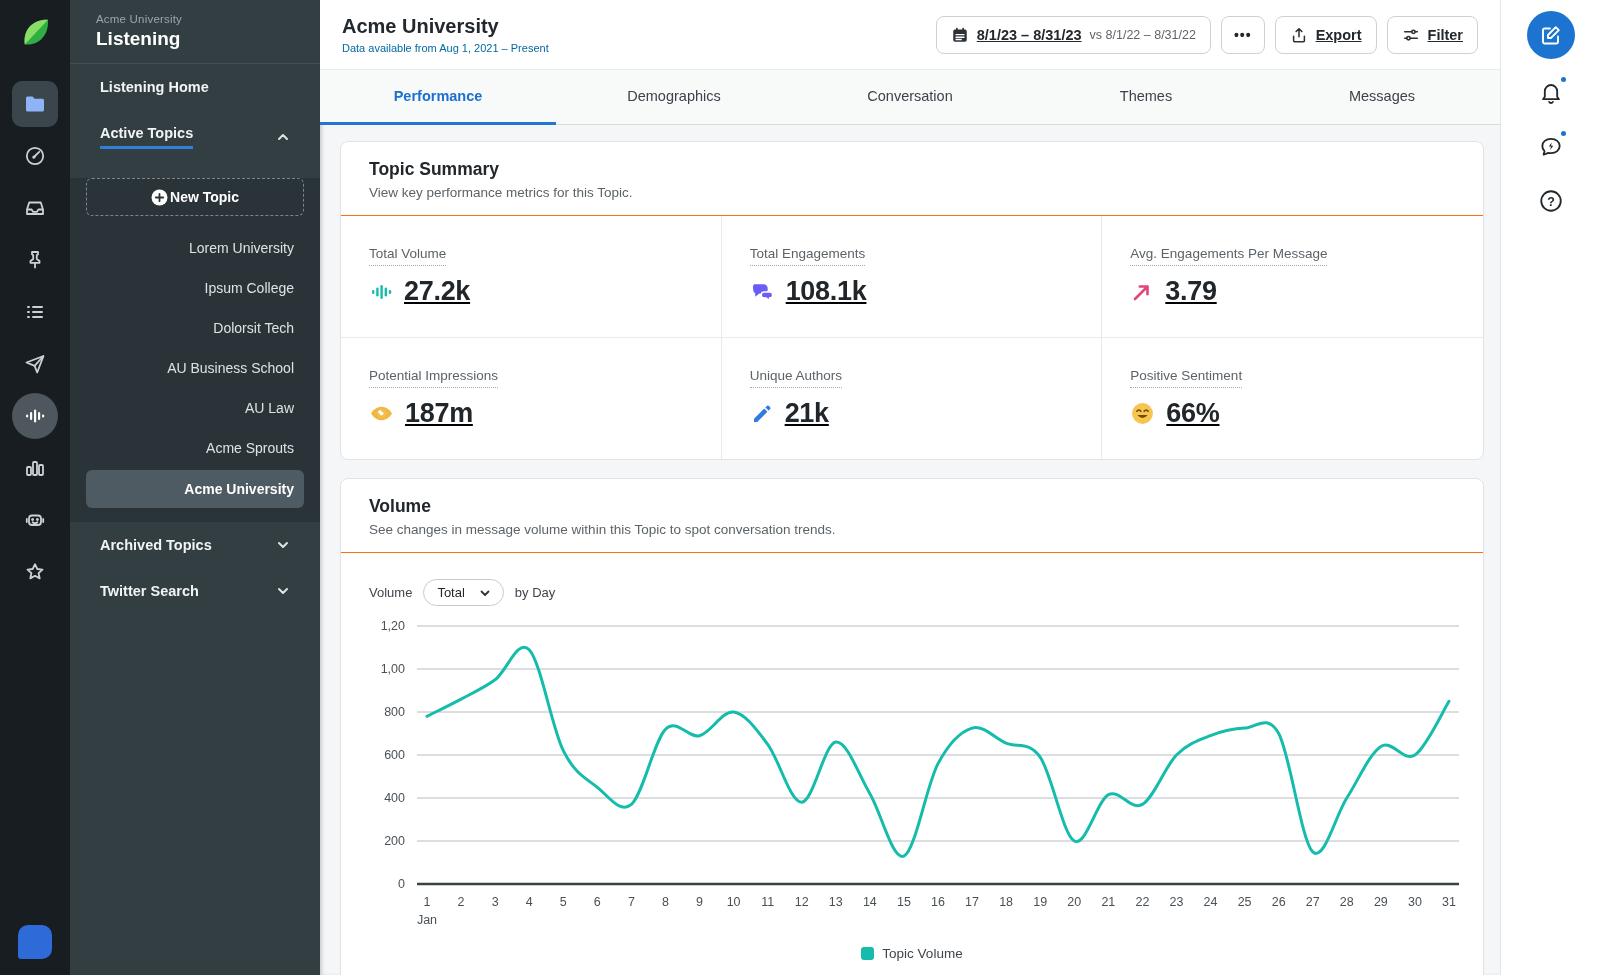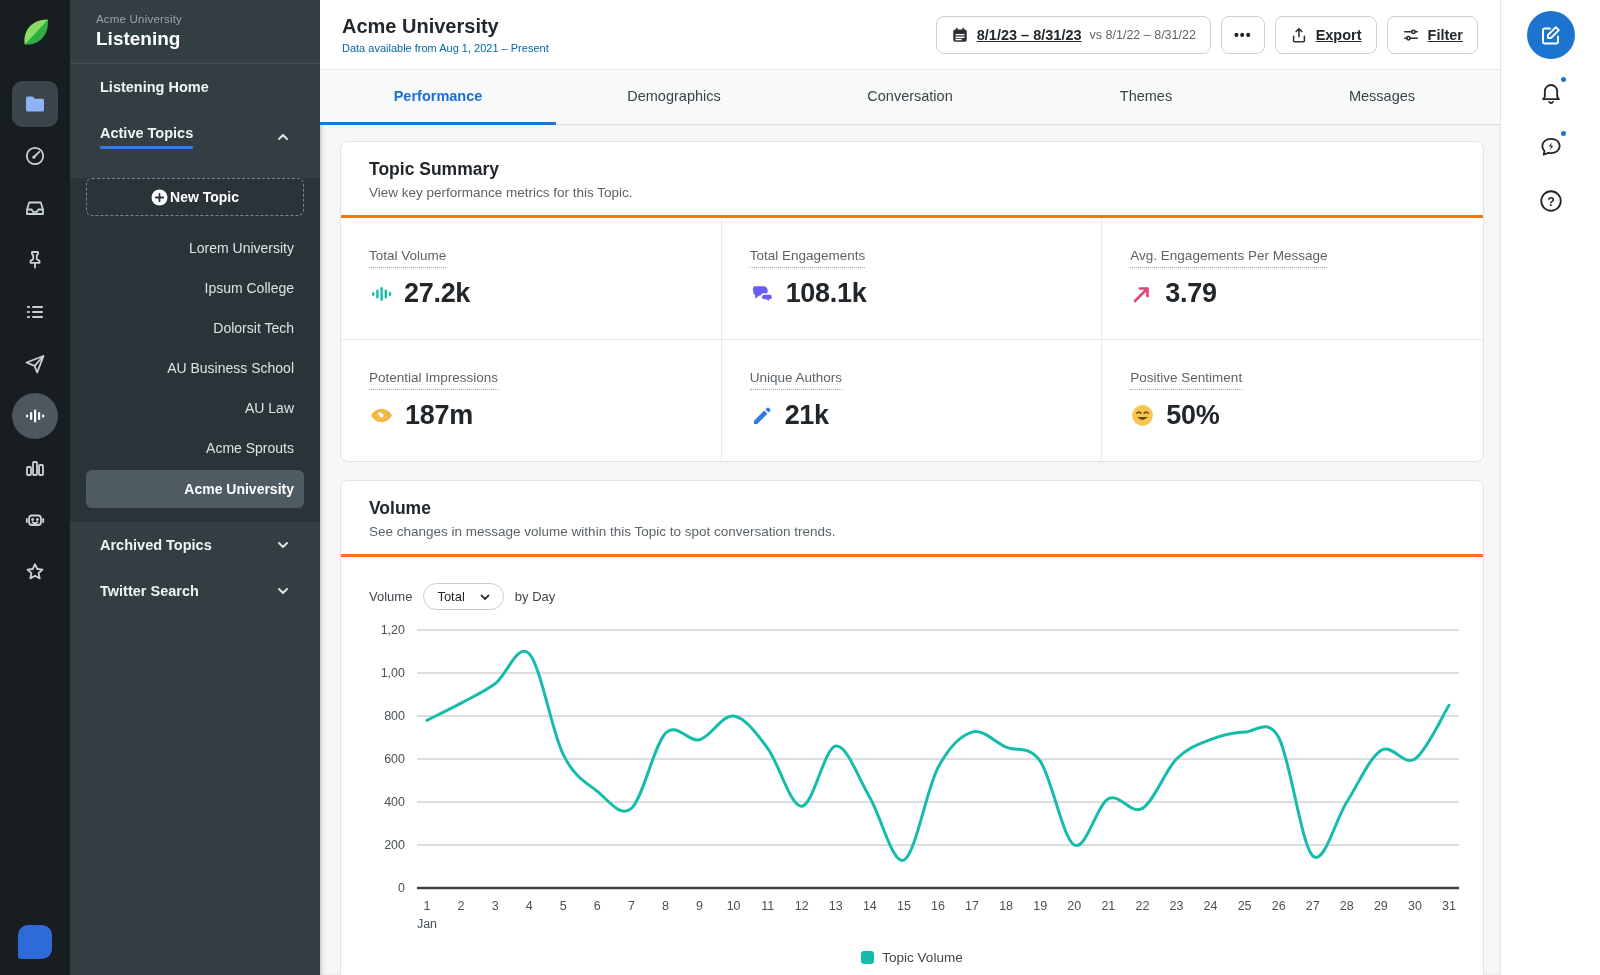--- a/index.html
+++ b/index.html
@@ -51,26 +51,26 @@
   .btn .vs { font-size:12.5px; color:#5d646a; font-weight:normal; }
   .btn.icon-only { padding:0 12px; font-weight:bold; letter-spacing:1px; }
 
   .tabs-row { height:55px; background:#f8f9f9; border-bottom:1px solid #d9dcde; display:flex; }
   .tab { flex:1; display:flex; align-items:center; justify-content:center; font-size:14.5px; color:#3c434a;
     cursor:pointer; border-bottom:3px solid transparent; margin-bottom:-1px; }
   .tab.active { color:#1b6fd0; font-weight:bold; border-bottom-color:#2176d2; }
 
   .content { padding:16px 16px 0 20px; }
   .card { background:#fff; border:1px solid #e0e3e5; border-radius:8px; }
-  .card-head { padding:17px 28px 15px; border-bottom:3px solid #f97316; }
+  .card-head { padding:17px 28px 15px; border-bottom:1px solid #f97316; }
   .card-title { font-size:17.5px; font-weight:bold; color:#22272c; }
   .card-sub { font-size:13.5px; color:#5c6368; margin-top:5px; }
 
   .metrics-grid { display:grid; grid-template-columns:1fr 1fr 1fr; }
-  .metric-cell { padding:28px 20px 30px 28px; }
+  .metric-cell { padding:28px 20px 30px 28px;text-decoration:underline; }
   .metric-cell.bdr { border-right:1px solid #e8eaec; }
   .metric-cell.bdb { border-bottom:1px solid #e8eaec; }
   .metric-label { display:inline-block; font-size:13.5px; color:#5c6368;
     border-bottom:1.5px dotted #a4a9ad; padding-bottom:4px; }
   .metric-value-row { display:flex; align-items:center; gap:11px; margin-top:10px; }
   .metric-value { font-size:27px; font-weight:bold; color:#21262b; letter-spacing:-.3px; }
 
   .vol-card { margin-top:18px; height:520px; }
   .vol-controls { display:flex; align-items:center; gap:11px; padding:26px 28px 0; }
   .vol-label { font-size:13px; color:#3f464c; }
@@ -326,21 +326,21 @@
         </div>
         <div class="metric-cell">
           <span class="metric-label">Positive Sentiment</span>
           <div class="metric-value-row">
             <svg width="25" height="25" viewBox="0 0 24 24">
                 <circle cx="12" cy="12" r="10" fill="#f5c451"></circle>
                 <path d="M6.6 9.8q1.9-2.4 3.8 0" fill="none" stroke="#6b4a00" stroke-width="1.6" stroke-linecap="round"></path>
                 <path d="M13.6 9.8q1.9-2.4 3.8 0" fill="none" stroke="#6b4a00" stroke-width="1.6" stroke-linecap="round"></path>
                 <path d="M7 13.4q5 5.6 10 0Z" fill="#6b4a00"></path>
               </svg>
-            <span class="metric-value">50%</span>
+            <span class="metric-value">66%</span>
           </div>
         </div>
       </div>
     </section>
 
     <section class="card vol-card">
       <div class="card-head">
         <div class="card-title">Volume</div>
         <div class="card-sub">See changes in message volume within this Topic to spot conversation trends.</div>
       </div>

